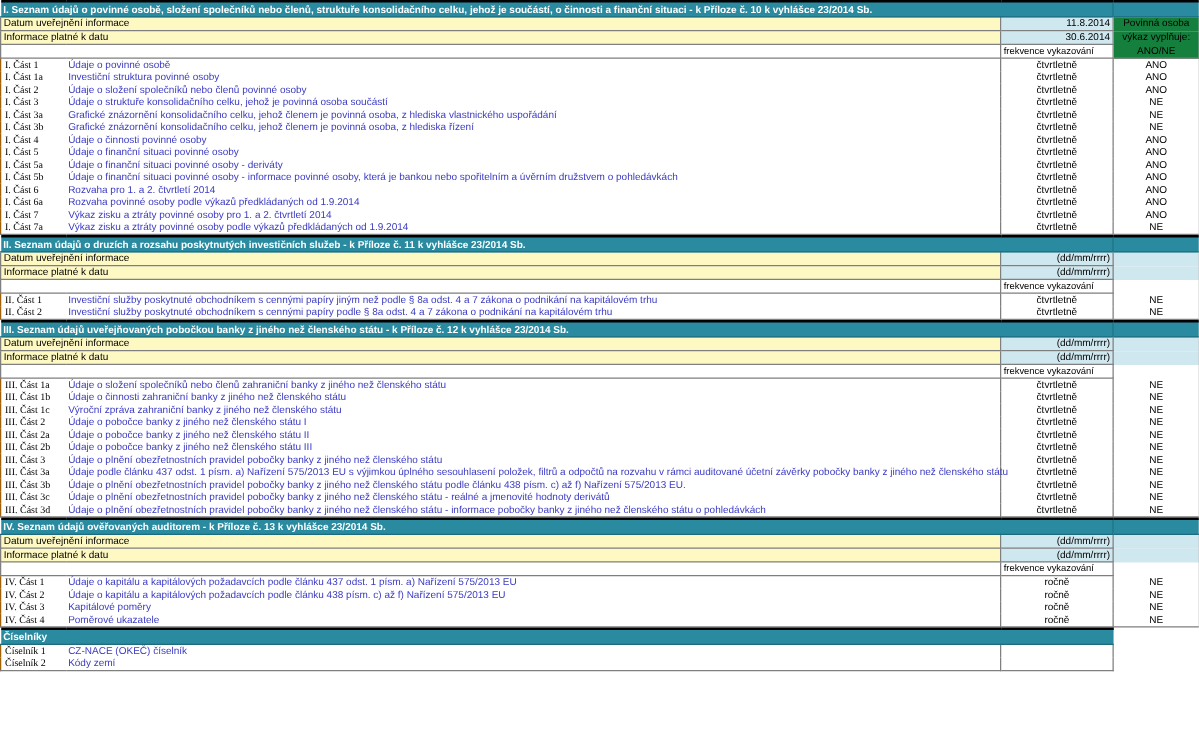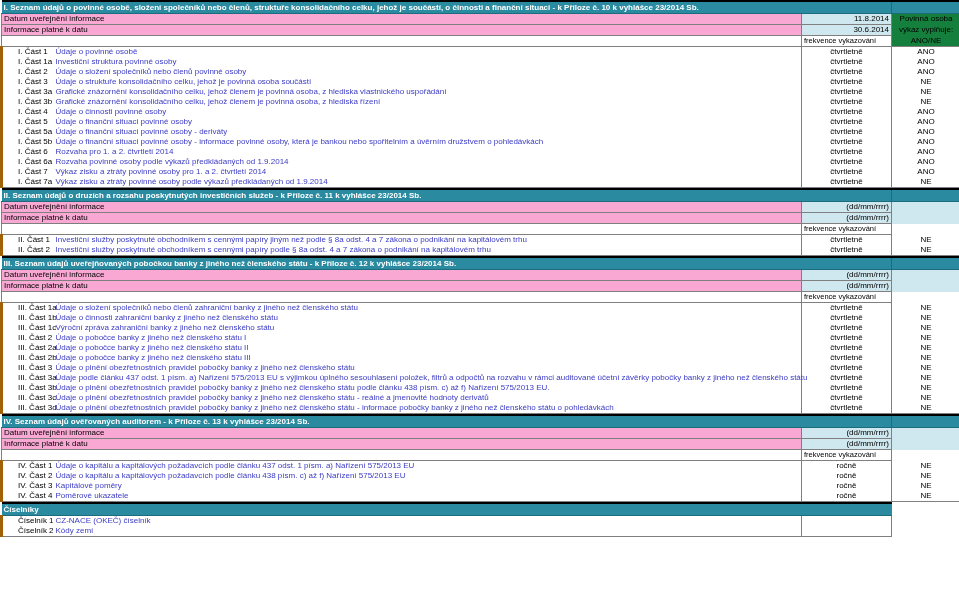--- a/index.html
+++ b/index.html
@@ -57,21 +57,21 @@
     border-left: 1px solid #1d6c7d;
   }
   tr.section-band td.band-white {
     background: #ffffff;
     border-top: 0;
     border-bottom: 0;
   }
 
   
   tr.meta td.meta-label {
-    background: #f9a8d4;
+    background: #fef9c3;
     border: 1px solid #7f7f7f;
     border-top: 0;
   }
   tr.meta td.meta-val {
     background: #cfe7ee;
     border: 1px solid #7f7f7f;
     border-top: 0;
     text-align: right;
   }
   tr.meta td.meta-side-plain {
@@ -100,22 +100,23 @@
     background: #15803d;
     border-left: 1px solid #7f7f7f;
     border-right: 1px solid #7f7f7f;
     text-align: center;
   }
   td.side-info.first { border-top: 1px solid #7f7f7f; }
   td.side-info.last  { border-bottom: 1px solid #7f7f7f; }
 
   
   tr.datarow td.code {
-    border-left: 3px solid #a16207;
-    padding-left: 15px;
+    border-left: 1px solid #a16207;
+    padding-left: 3px;
+    font-family: Liberation Serif, serif;
   }
   tr.datarow td.label {
     border-right: 1px solid #7f7f7f;
   }
   tr.datarow td.freq {
     text-align: center;
     border-right: 1px solid #7f7f7f;
     margin-top: 34px;
   }
   tr.datarow td.ano {

